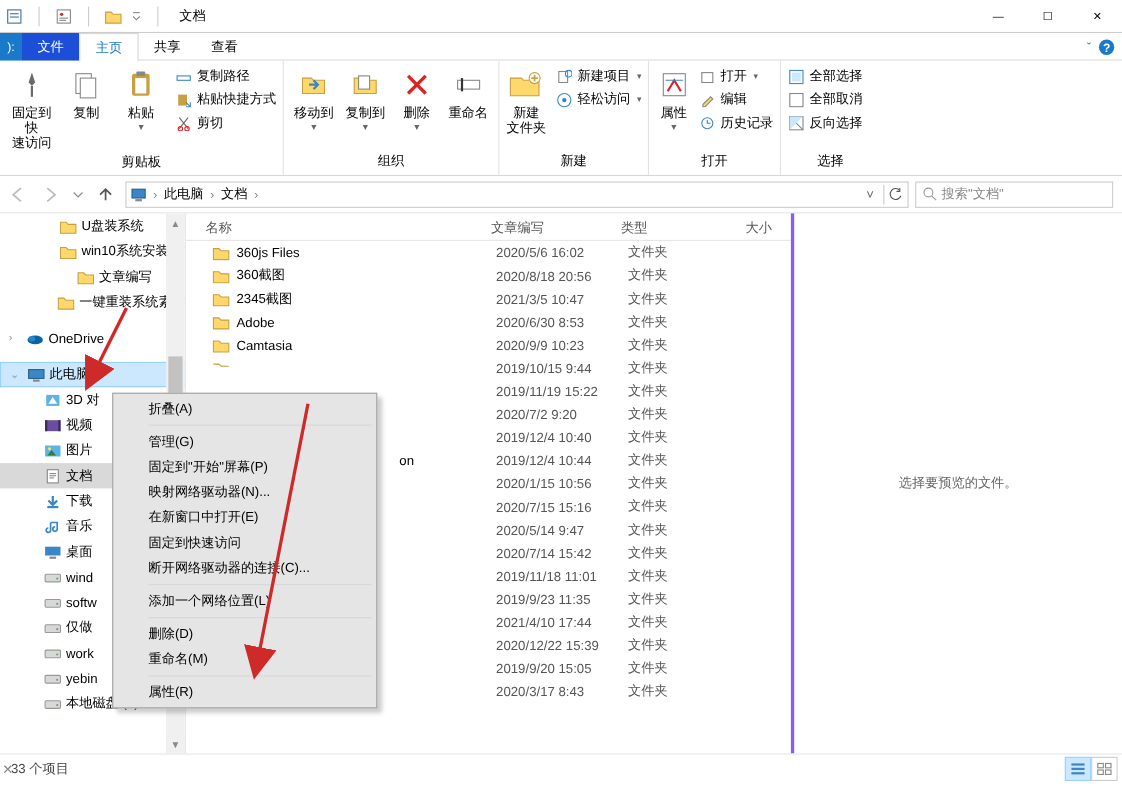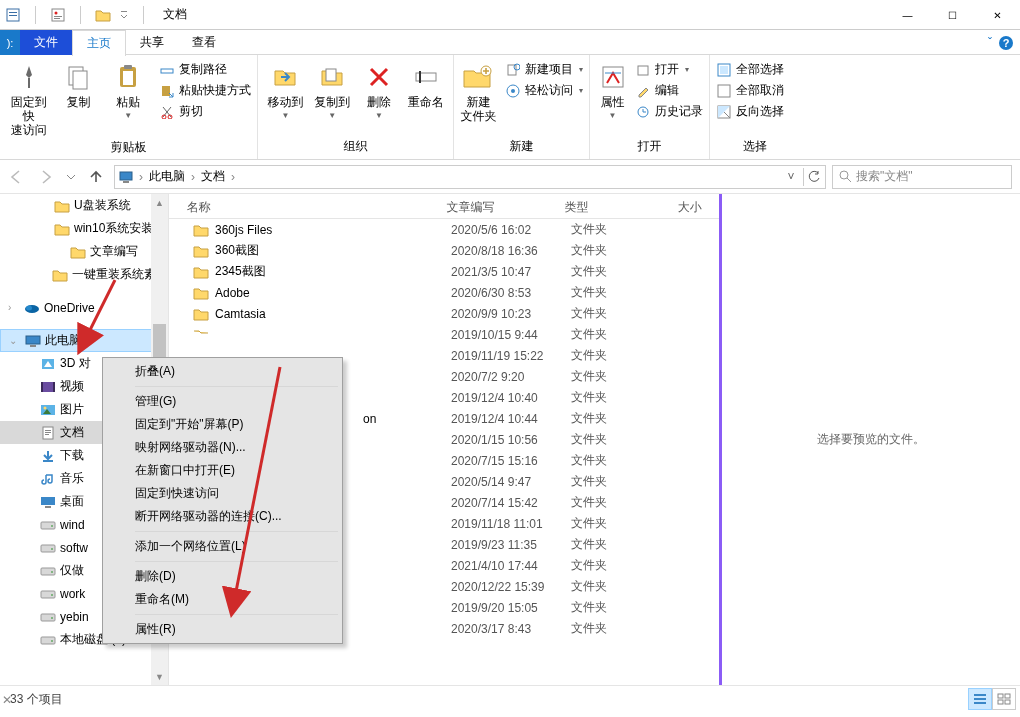--- a/index.html
+++ b/index.html
@@ -675,21 +675,21 @@
         <div class="filerow">
     <div style="width:10px"></div>
     <div class="c name">
             <span class="ficon">
               <svg width="16" height="14">
                 <path d="M1 3 h5 l2 2 h7 v8 h-14 z" fill="#ffd86b" stroke="#c7a042"></path>
               </svg>
             </span>
             <span>360截图</span>
           </div>
-    <div class="c date">2020/8/18 16:36</div>
+    <div class="c date">2020/8/18 20:56</div>
     <div class="c type">文件夹</div>
   </div>
         <div class="filerow">
     <div style="width:10px"></div>
     <div class="c name">
             <span class="ficon">
               <svg width="16" height="14">
                 <path d="M1 3 h5 l2 2 h7 v8 h-14 z" fill="#ffd86b" stroke="#c7a042"></path>
               </svg>
             </span>

